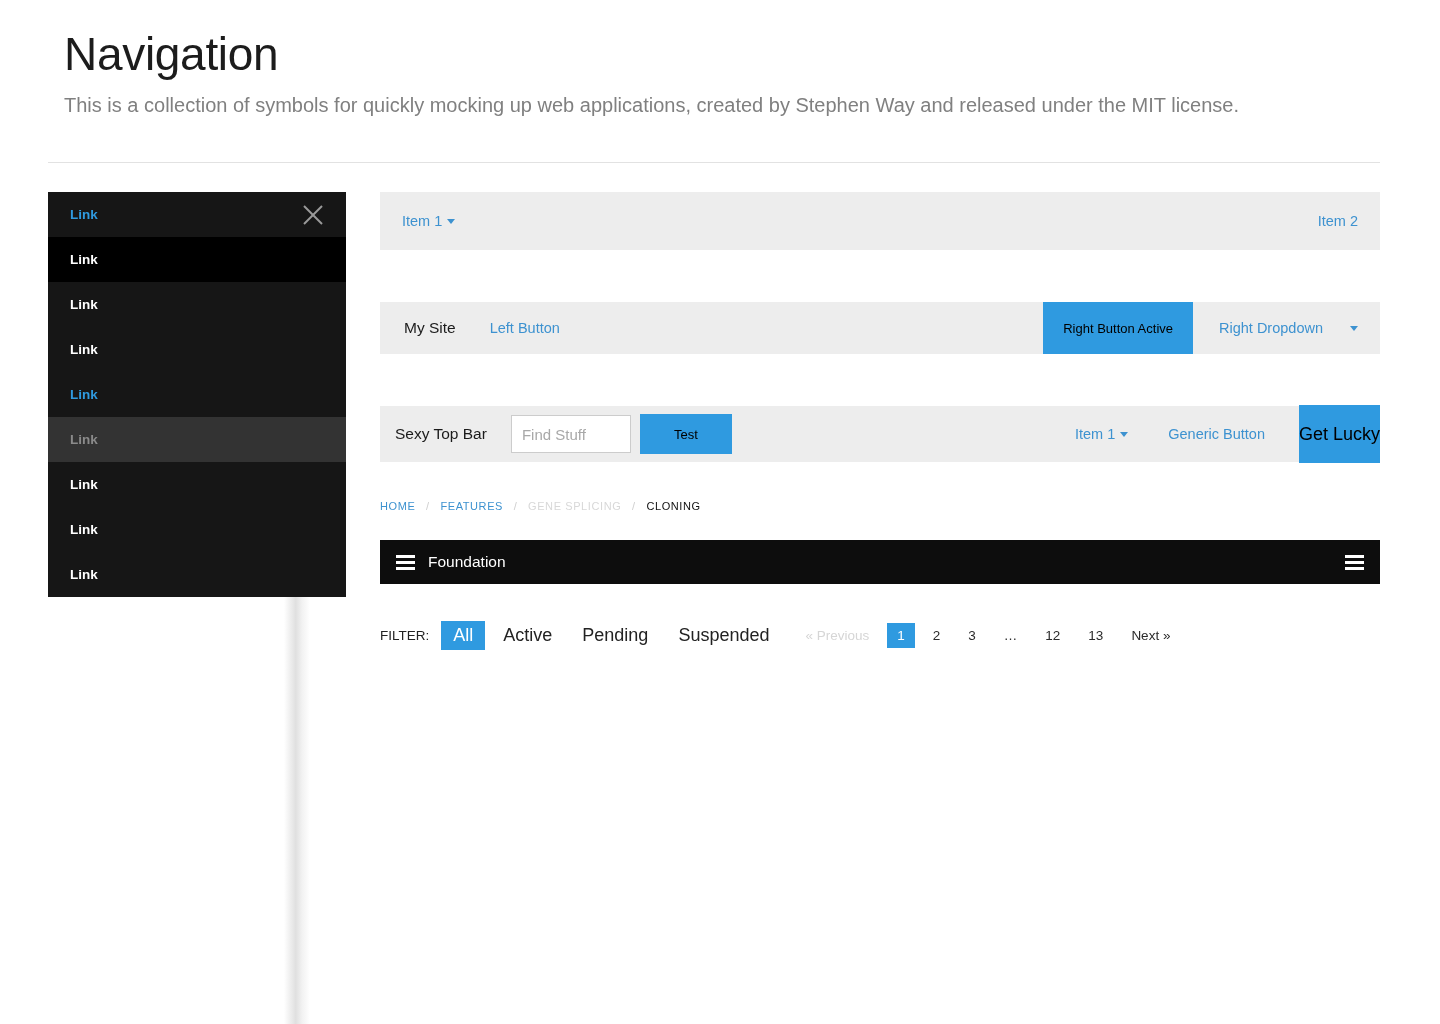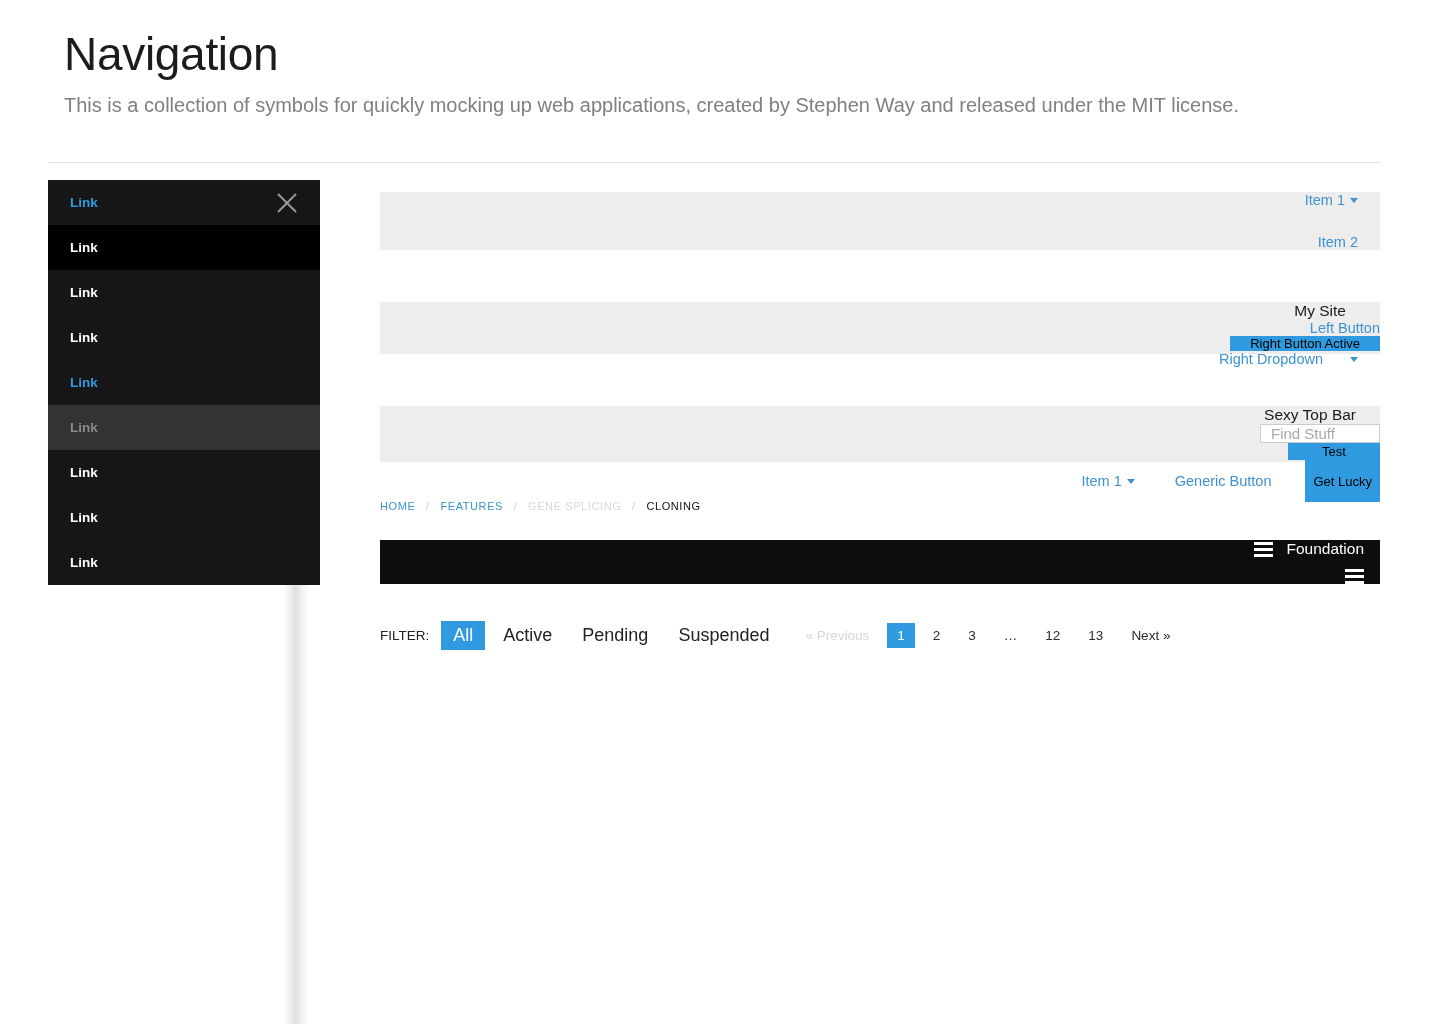--- a/index.html
+++ b/index.html
@@ -53,22 +53,22 @@
     position: absolute;
     left: 284px;
     top: 578px;
     width: 26px;
     height: 446px;
     background: linear-gradient(to right, #ffffff 0%, #e0e0e0 45%, #f2f2f2 70%, #ffffff 100%);
   }
   .sidebar {
     position: absolute;
     left: 48px;
-    top: 180px;
-    width: 272px;
+    top: 192px;
+    width: 298px;
     background: #161616;
     padding: 0;
     z-index: 5;
   }
   .sidebar-item {
     position: relative;
     height: 45px;
     line-height: 45px;
     padding-left: 22px;
     font-size: 13.5px;
@@ -98,22 +98,21 @@
     left: 380px;
     top: 192px;
     width: 1000px;
   }
 
   .bar {
     background: #ededed;
     width: 1000px;
     box-sizing: border-box;
     display: flex;
-    align-items: flex-end;
-    flex-direction: column;
+    align-items: center;
   }
 
   
   .bar-simple {
     height: 58px;
     padding: 0 22px;
     justify-content: space-between;
     margin-bottom: 52px;
   }
   .nav-link {
@@ -201,23 +200,23 @@
     height: 40px;
     width: 92px;
     margin-left: 9px;
   }
   .sexy-right {
     display: flex;
     align-items: center;
   }
   .sexy-right .nav-link { margin-right: 40px; }
   .btn-lucky {
-    height: 42px;
-    padding: 0 8px;
-    font-size: 13px;
+    height: 58px;
+    padding: 0 0;
+    font-size: 18px;
   }
 
   
   .breadcrumb {
     font-size: 11px;
     letter-spacing: 0.6px;
     padding: 8px 0 0 0;
     margin-bottom: 28px;
     white-space: nowrap;
   }

